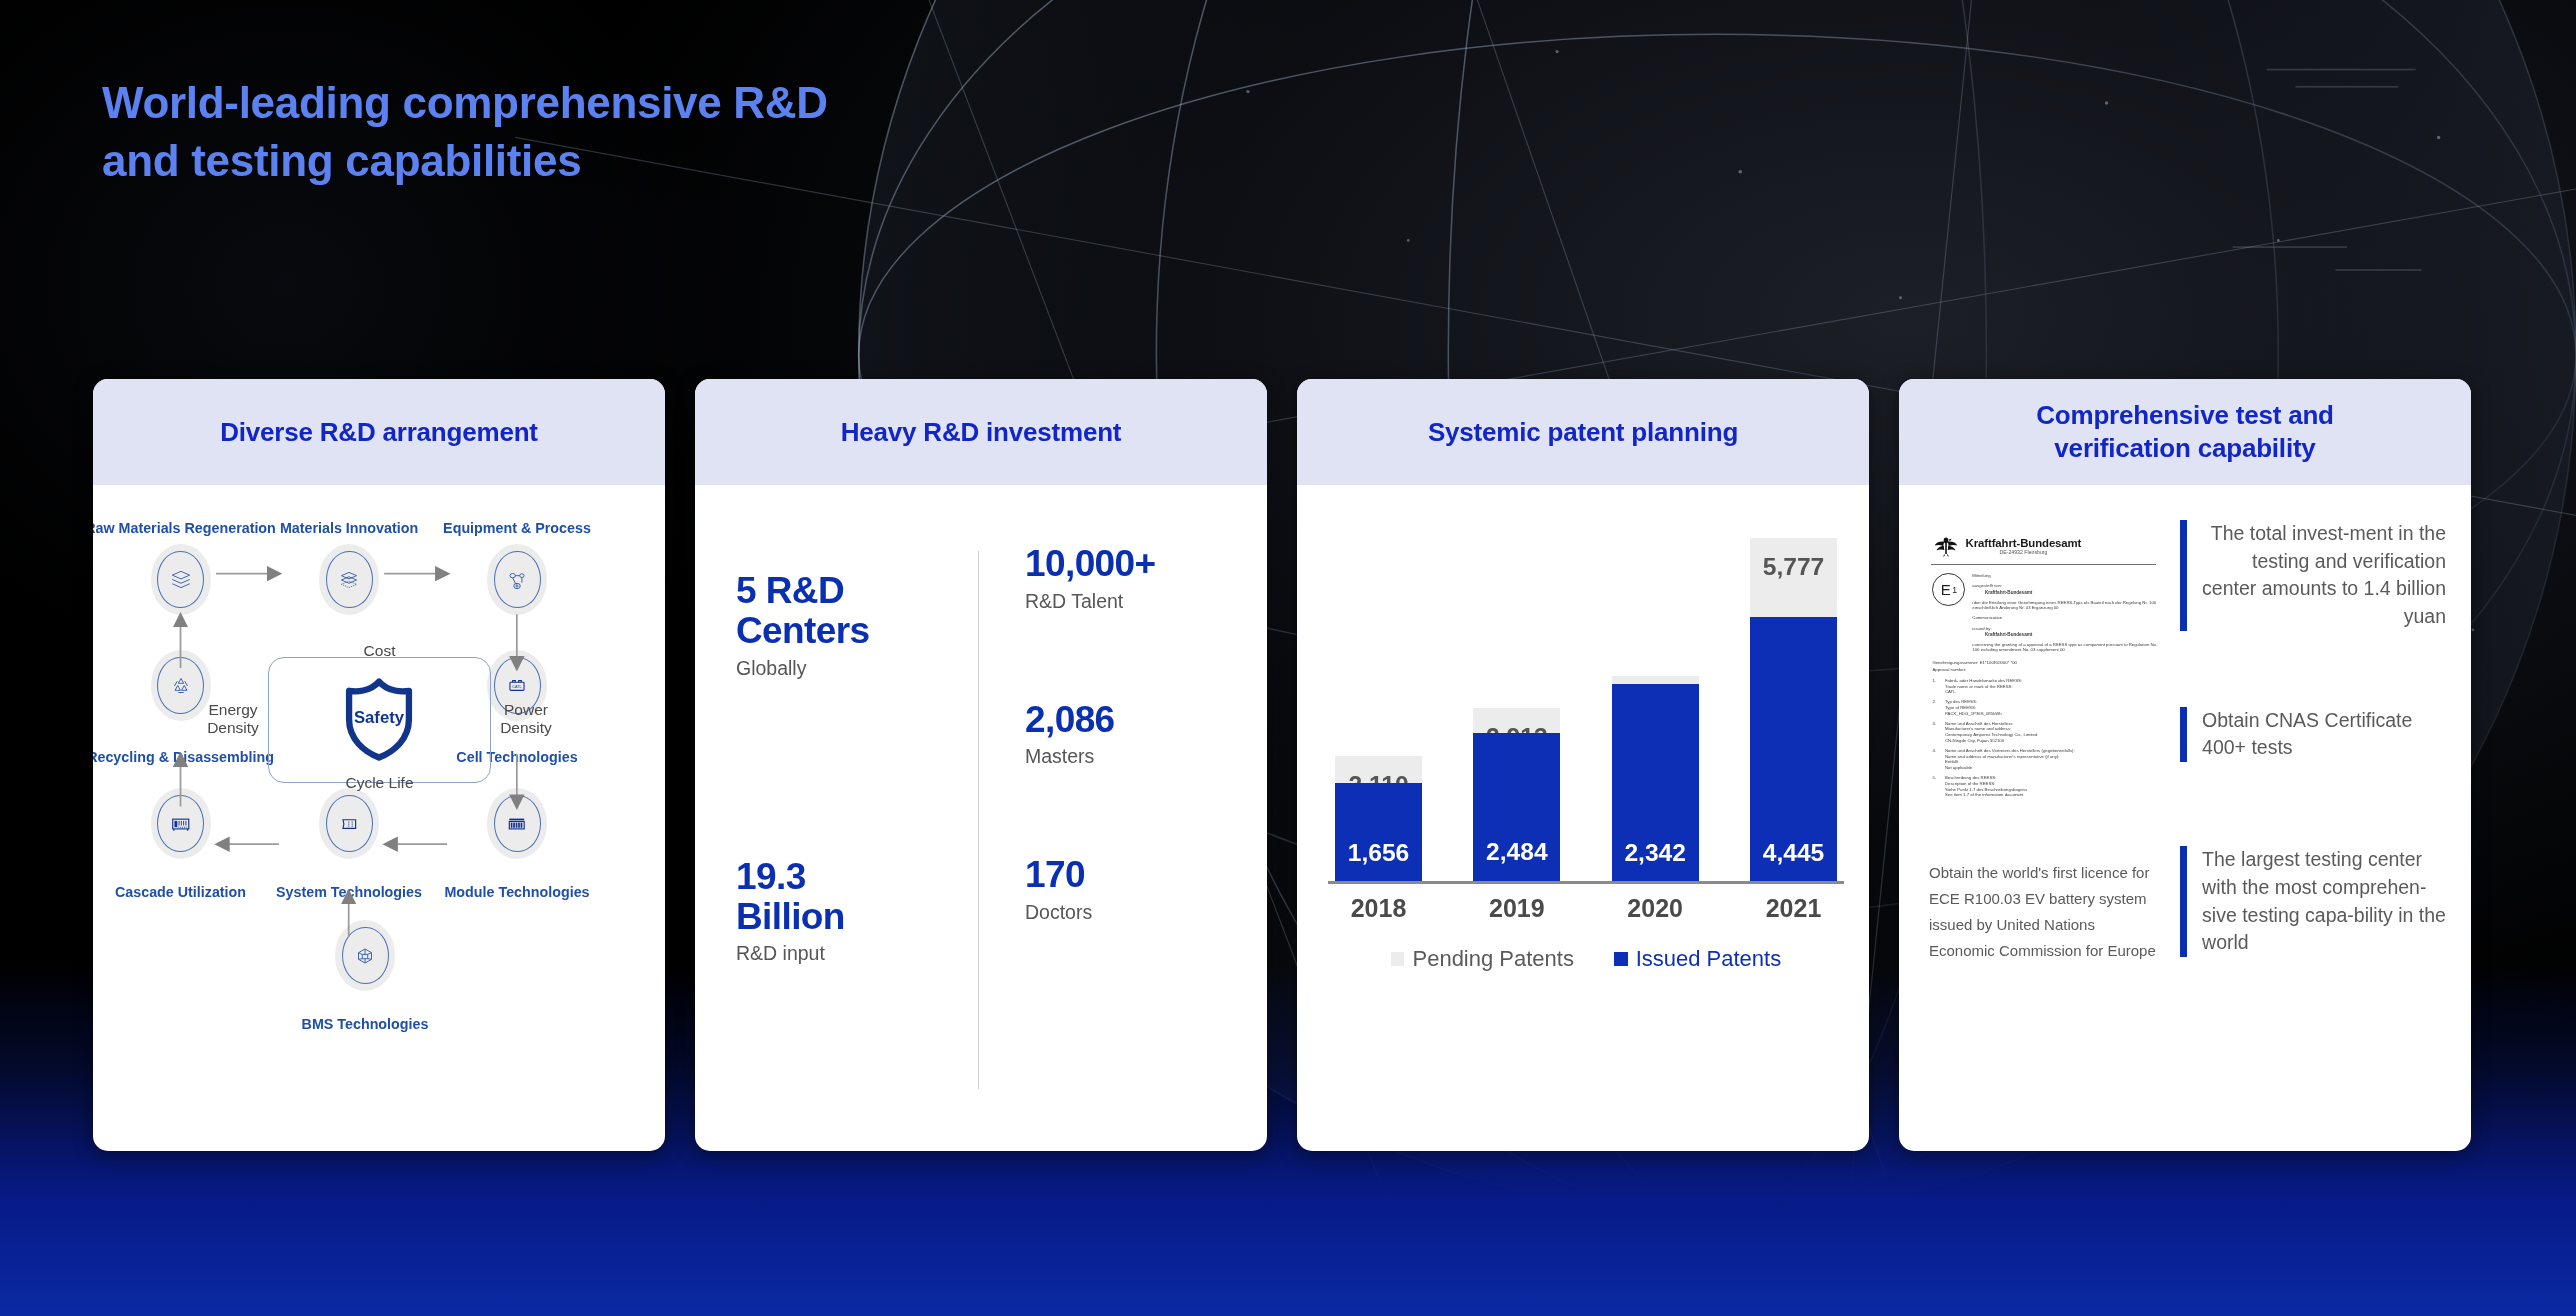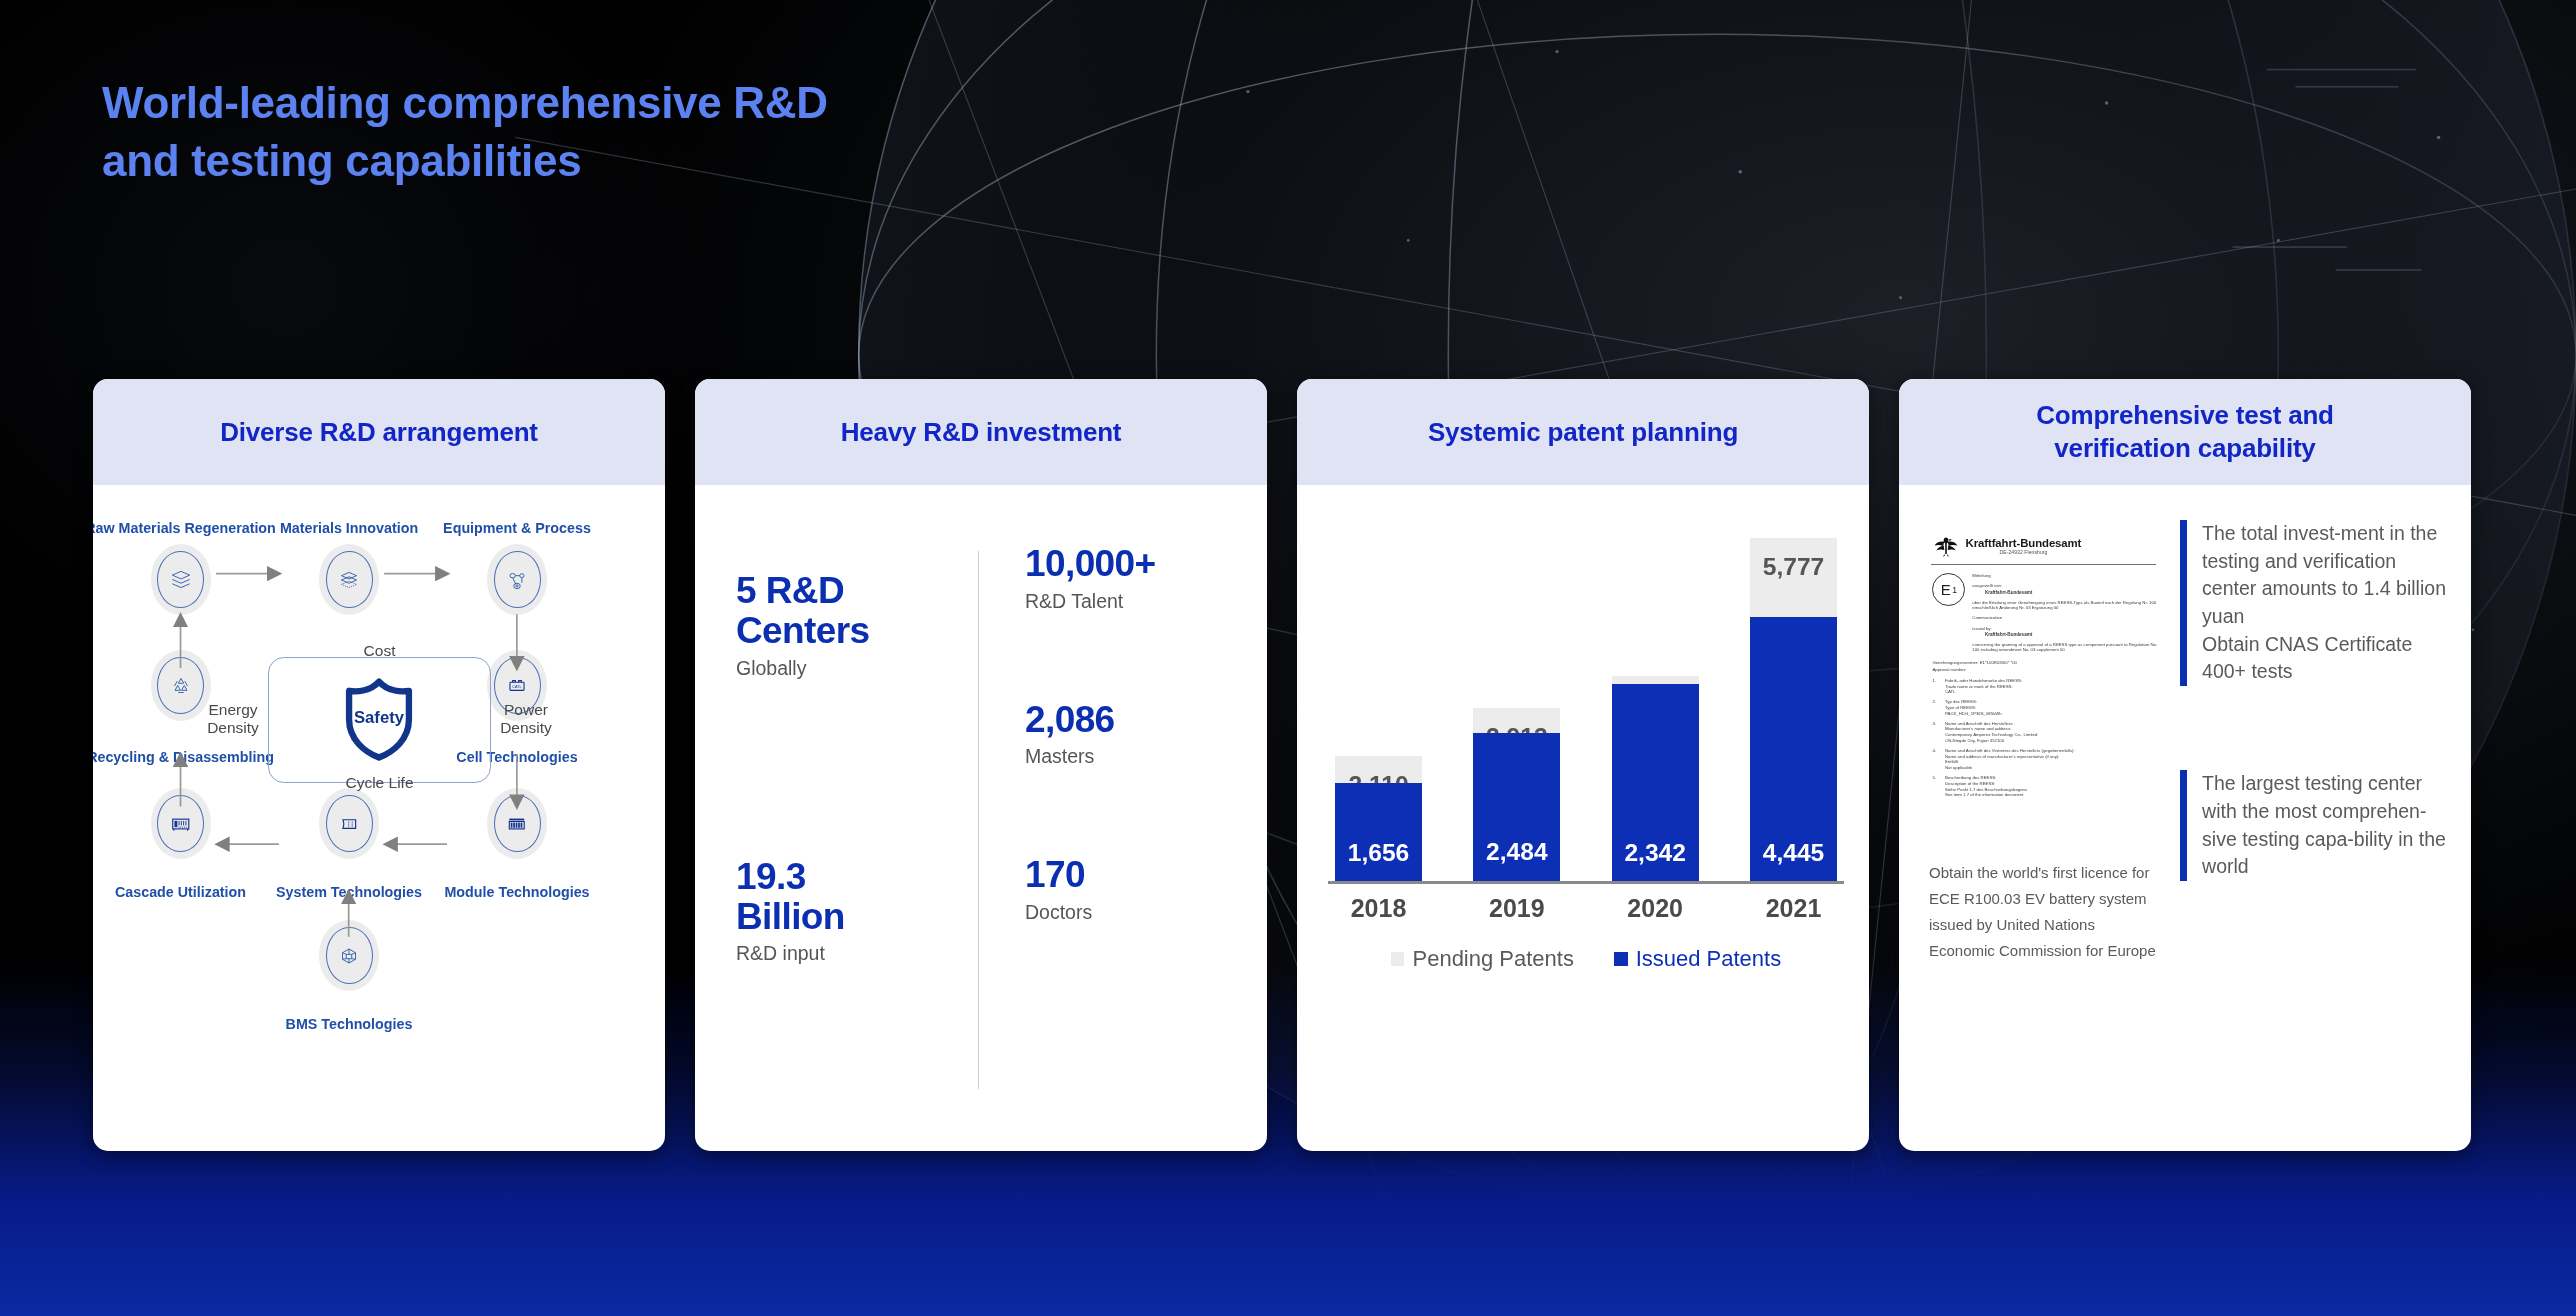--- a/index.html
+++ b/index.html
@@ -346,21 +346,21 @@
               <rect x="22.1" y="22" width="3" height="9"></rect>
                     <rect x="26.4" y="22" width="3" height="9"></rect>
                     <rect x="30.7" y="22" width="3" height="9"></rect>
                   </g>
             </svg>
               </div>
             </div>
           <div class="lbl">Module Technologies</div>
         </div>
 
-        <div class="node lbl-bot" style="left:196px; top:435px; height:113px;">
+        <div class="node lbl-bot" style="left:212px; top:435px; height:113px;">
           <div class="disc">
               <div class="ring">
             <svg width="26" height="26" viewBox="0 0 48 48" fill="none" stroke="#2f5ba8" stroke-width="1.7">
               <path d="M24 11 L36 18 L36 30 L24 37 L12 30 L12 18 Z"></path>
               <path d="M19 21 L29 21 L29 29 L19 29 Z"></path>
               <path d="M24 11 L24 21 M12 18 L19 21 M36 18 L29 21 M12 30 L19 29 M36 30 L29 29 M24 37 L24 29"></path>
             </svg>
               </div>
             </div>
           <div class="lbl">BMS Technologies</div>
@@ -585,21 +585,21 @@
 Description of the REESS:
 Siehe Punkt 1.7 des Beschreibungsbogens
 See item 1.7 of the information document</div>
                 </div>
               </div>
           </div>
           <div class="c4-caption">Obtain the world's first licence for ECE R100.03 EV battery system issued by United Nations Economic Commission for Europe</div>
         </div>
 
         <div class="c4-right">
-          <div class="fact" style="">
+          <div class="fact" style="margin-bottom:76px;text-align:right;">
             <div class="bar"></div>
             <div class="tx">The total invest-ment in the testing and verification center amounts to 1.4 billion yuan</div>
           </div>
           <div class="fact" style="margin-bottom:84px;">
             <div class="bar"></div>
             <div class="tx">Obtain CNAS Certificate 400+ tests</div>
           </div>
           <div class="fact">
             <div class="bar"></div>
             <div class="tx">The largest testing center with the most comprehen-sive testing capa-bility in the world</div>

